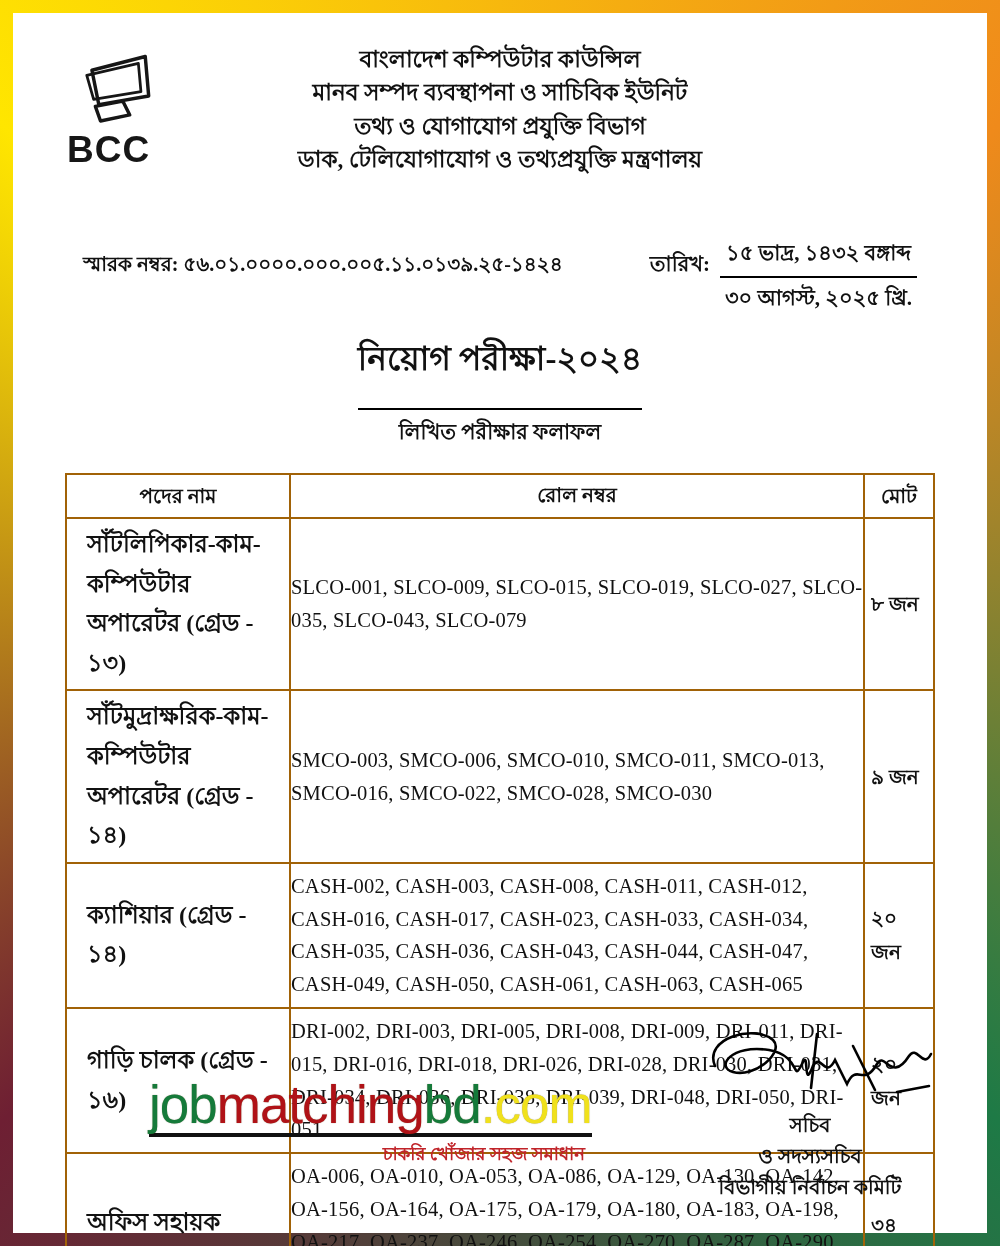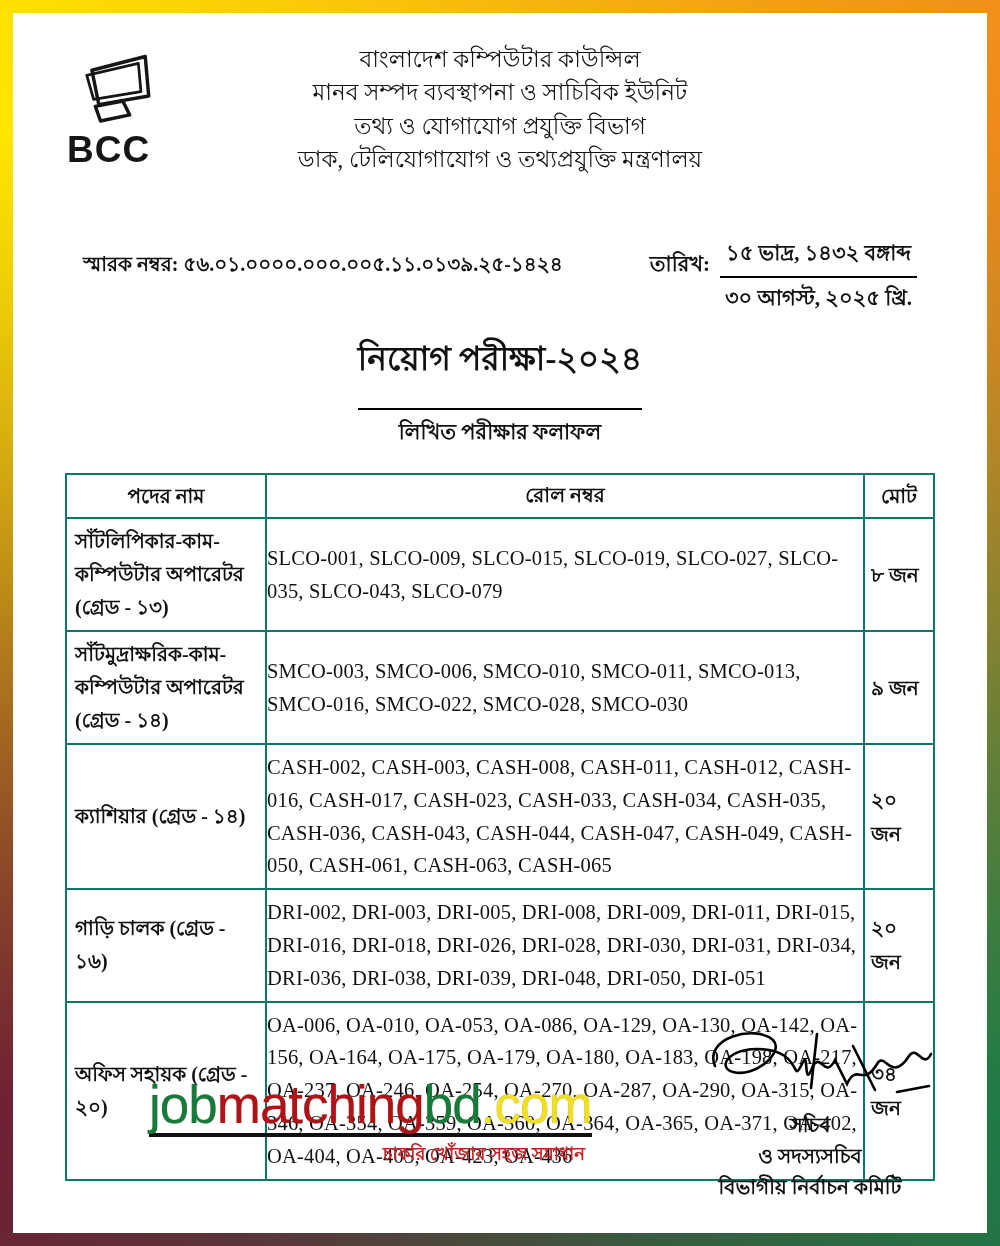--- a/index.html
+++ b/index.html
@@ -15,41 +15,41 @@
   .page{
     background:#fff;width:100%;height:100%;box-sizing:border-box;
     padding:30px 52px 26px 52px;position:relative;
   }
   
   .header{position:relative;min-height:140px;margin-bottom:30px;}
   .logo-block{position:absolute;left:2px;top:8px;width:110px;text-align:left;}
   .logo-block svg{display:block;margin-left:6px;}
   .logo-text{font-family:"Liberation Sans","DejaVu Sans",sans-serif;font-size:37px;font-weight:600;letter-spacing:1px;color:#161616;line-height:1;margin-top:2px;}
   .org-lines{text-align:center;padding:0 120px;}
-  .org-line{font-size:23px;font-weight:normal;line-height:1.45;}
+  .org-line{font-size:23px;font-weight:bold;line-height:1.45;}
   
   .memo-row{display:flex;justify-content:space-between;align-items:center;margin:6px 18px 8px 18px;}
   .memo-no{font-size:20px;font-weight:bold;}
   .date-block{display:flex;align-items:center;gap:10px;}
   .date-label{font-size:21px;font-weight:bold;}
   .date-frac{display:inline-block;text-align:center;}
   .date-top{display:block;font-size:21px;font-weight:bold;border-bottom:2px solid #000;padding:0 6px 4px 6px;margin-top:24px;}
   .date-bottom{display:block;font-size:21px;font-weight:bold;padding-top:4px;}
   
   .title-block{text-align:center;margin:16px 0 22px 0;}
   .doc-title{display:inline-block;font-size:33px;font-weight:bold;border-bottom:2.5px solid #000;padding-bottom:19px;}
   .doc-subtitle{font-size:21px;font-weight:bold;margin-top:6px;}
   
   .para{font-size:20.5px;font-weight:bold;line-height:2.1;text-align:justify;margin:0 2px;}
   .para.indent{text-indent:62px;}
   
   table.results{border-collapse:collapse;width:100%;margin:14px 0 18px 0;}
-  table.results th,table.results td{border:2px solid #0f766e;vertical-align:middle;}
+  table.results th,table.results td{border:2px solid #a16207;vertical-align:middle;}
   table.results th{font-size:20px;font-weight:bold;padding:4px 6px;text-align:center;}
-  .cell-post{width:182px;font-size:20px;font-weight:bold;padding:6px 8px;line-height:1.65;text-align:left;}
+  .cell-post{width:182px;font-size:24px;font-weight:bold;padding:6px 20px;line-height:1.65;text-align:left;}
   .cell-rolls{font-family:"Liberation Serif",serif;font-size:20.5px;padding:6px 0;line-height:1.6;text-align:left;letter-spacing:.2px;}
   .cell-total{width:56px;font-size:20px;font-weight:bold;line-height:1.7;padding:2px 6px;}
   
   .sign-block{position:absolute;right:42px;bottom:30px;text-align:center;width:270px;}
   .sign-scribble{margin-bottom:-8px;}
   .sign-name{font-size:21px;font-weight:bold;line-height:1.55;}
   .sign-line{font-size:20px;font-weight:bold;line-height:1.55;}
   
   .watermark{position:absolute;left:92px;bottom:62px;width:480px;}
   .wm-word{font-family:"Liberation Sans","DejaVu Sans",sans-serif;font-size:53px;font-weight:normal;letter-spacing:-1px;line-height:1;border-bottom:4px solid #111;display:inline-block;padding-bottom:2px;margin-left:44px;}

